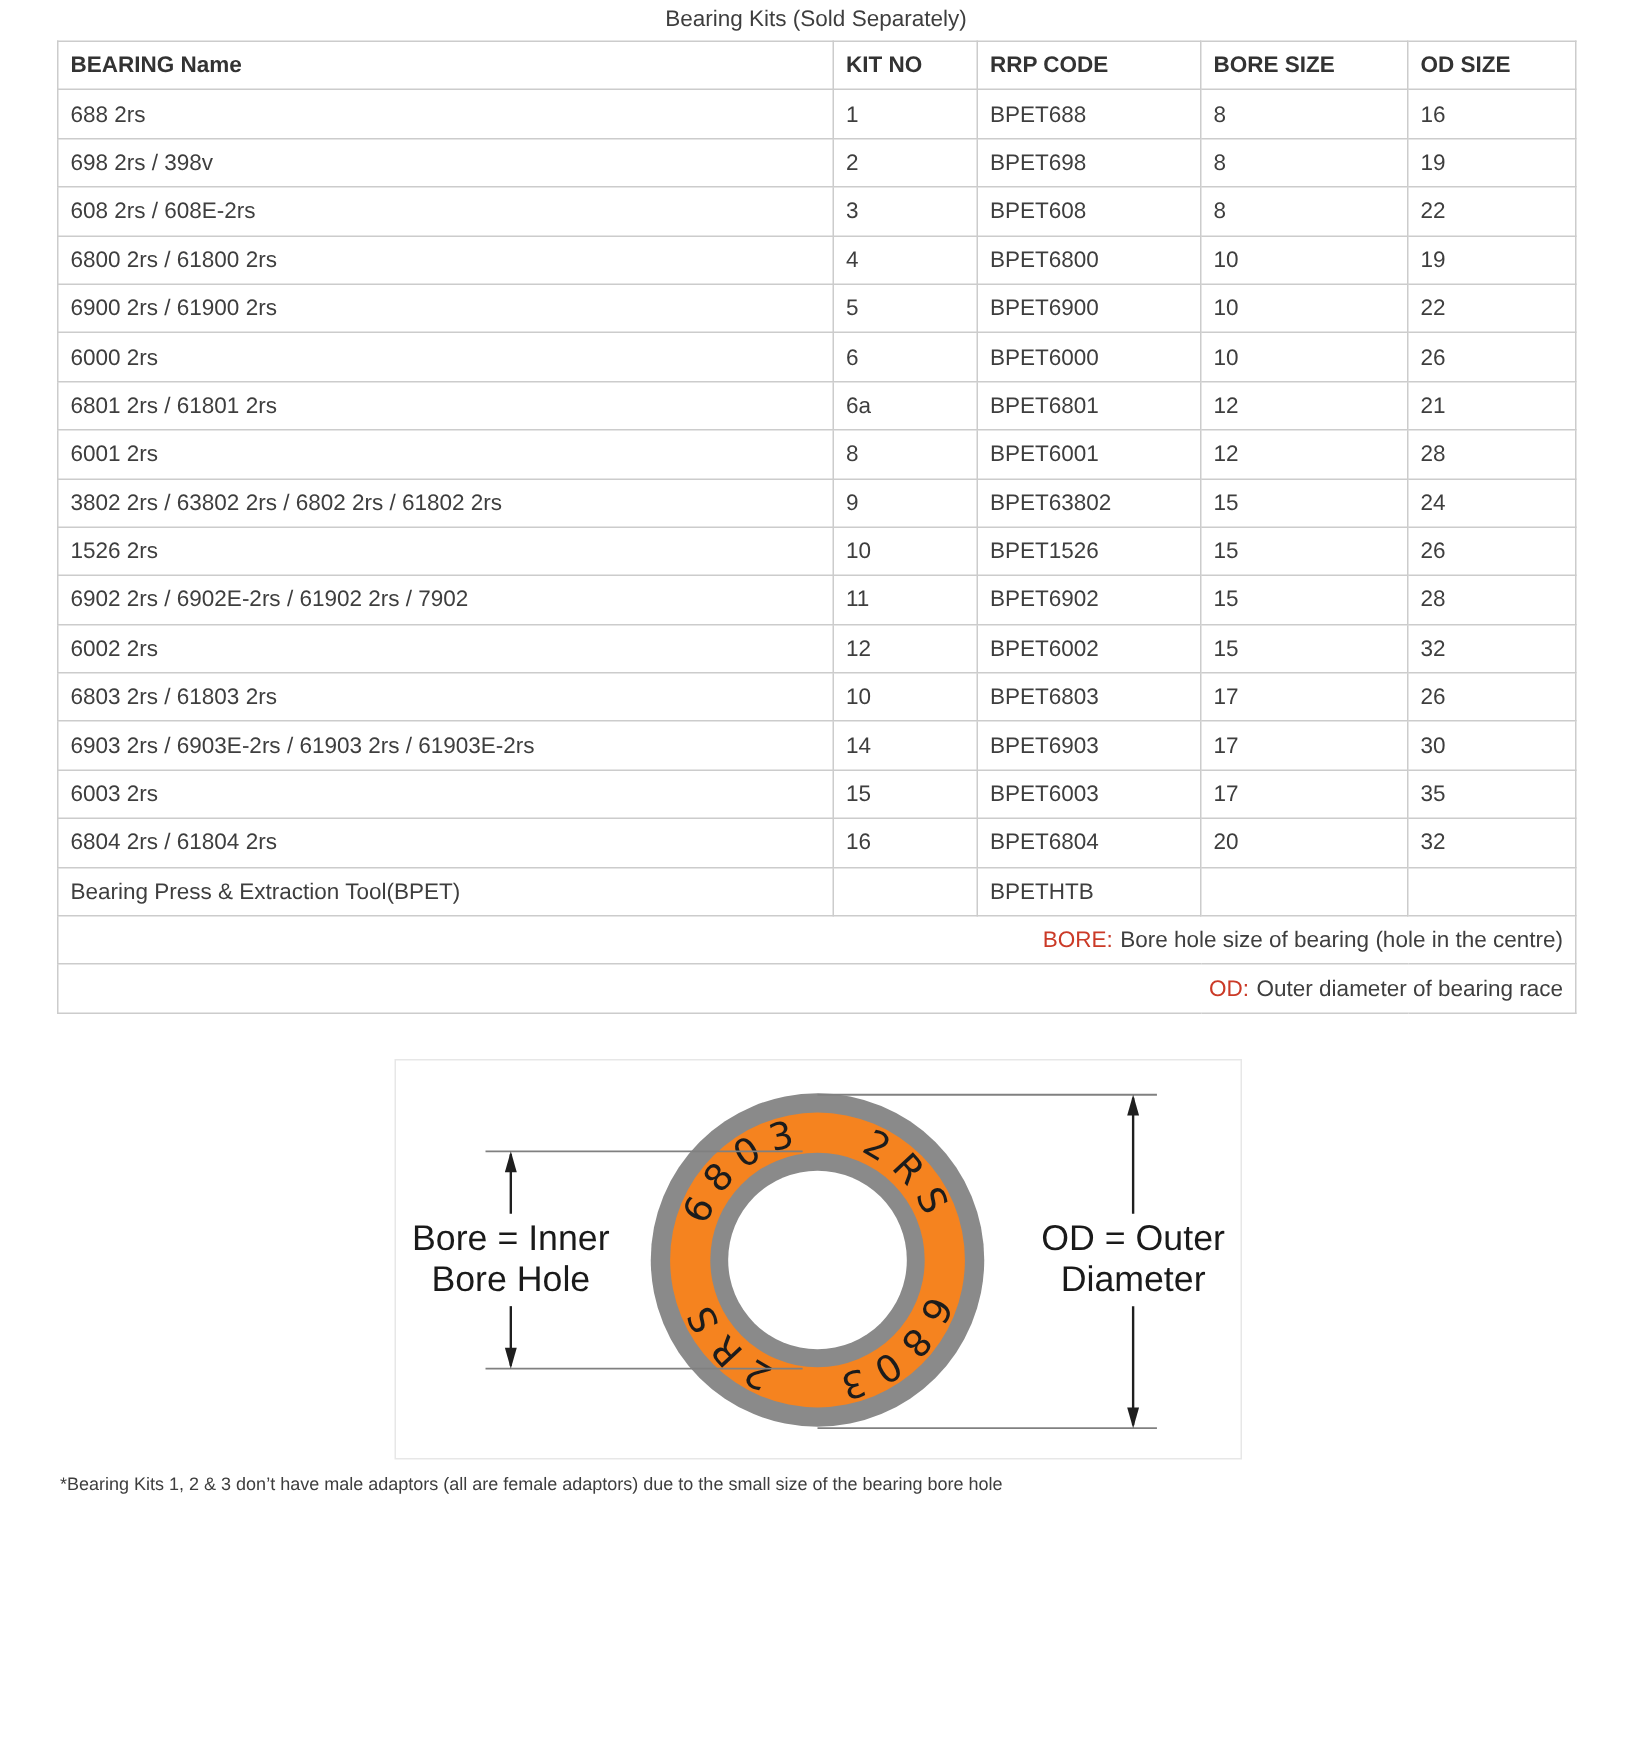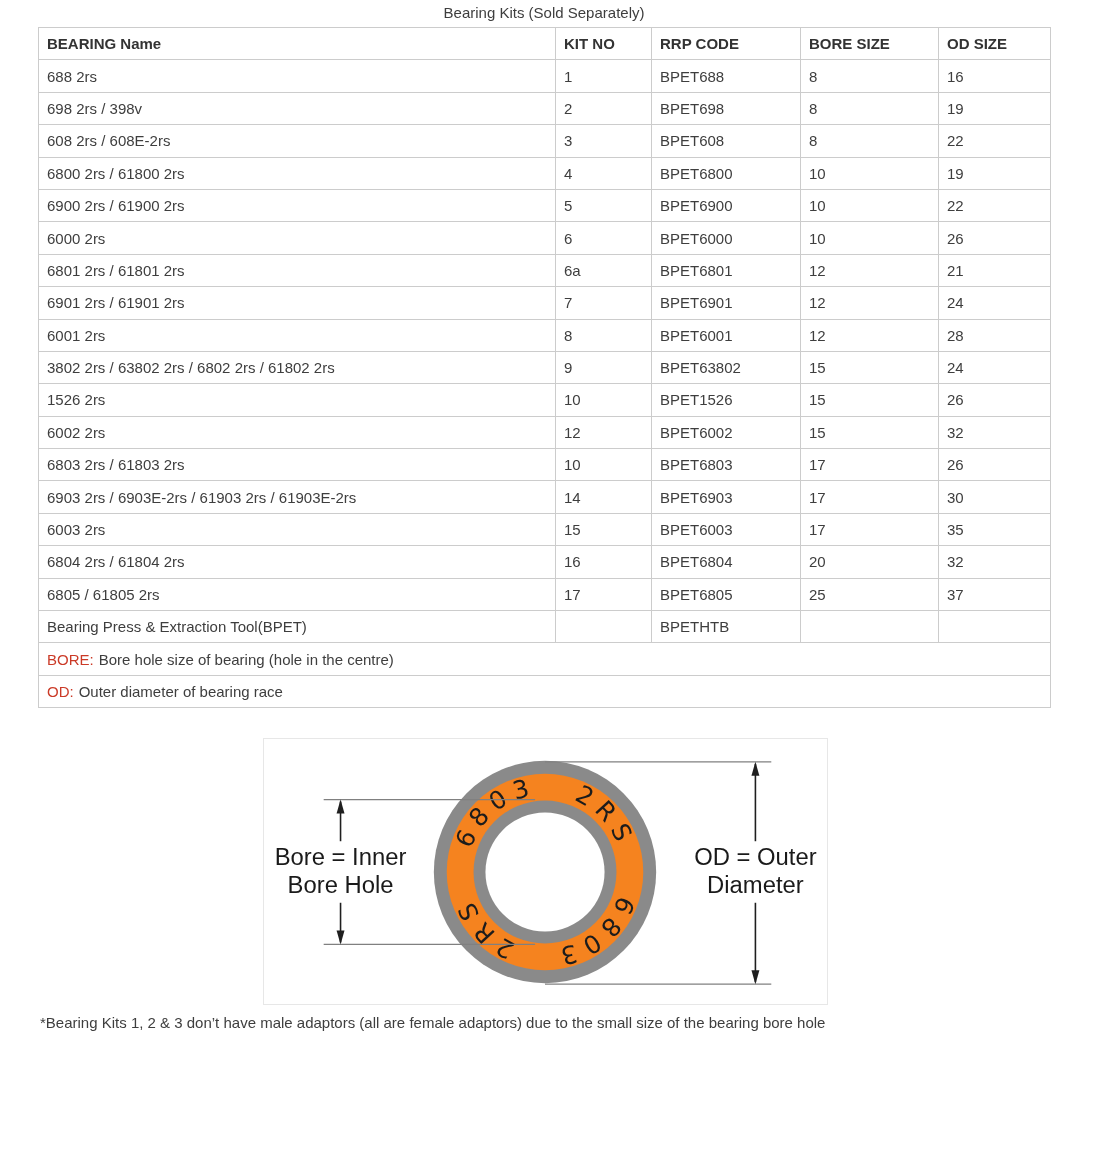--- a/index.html
+++ b/index.html
@@ -42,20 +42,21 @@
     vertical-align:middle;
     overflow:hidden;
     white-space:nowrap;
   }
   .bearing-table th{
     font-weight:bold;
     color:#333333;
   }
   .bearing-table td{color:var(--text-color);}
   .bearing-table tfoot td{
+    text-align:right;
   }
   .note-label{color:var(--accent-red,#cb3a27);}
   .note-text{margin-left:5px;}
   .diagram-box{
     width:565px;
     height:267px;
     margin:30px 0 0 263px;
     border:1px solid #e7e7e7;
     background:#ffffff;
   }
@@ -75,21 +76,21 @@
   .dim-line{stroke:#1f1f1f;stroke-width:1.6;}
   .dim-arrow{fill:#1f1f1f;}
   .dim-label{
     font-family:"Liberation Sans", sans-serif;
     font-size:24px;
     fill:#1a1a1a;
     text-anchor:middle;
   }
   .footnote{
     margin:9px 0 0 40px;
-    font-size:15px;
+    font-size:12px;
     color:var(--text-color);
   }
 </style>
 </head>
 <body>
 
 <div class="page">
 
   <div class="table-title">Bearing Kits (Sold Separately)</div>
 
@@ -154,46 +155,46 @@
       <td>26</td>
     </tr>
         <tr>
       <td>6801 2rs / 61801 2rs</td>
       <td>6a</td>
       <td>BPET6801</td>
       <td>12</td>
       <td>21</td>
     </tr>
         <tr>
-      <td>6901 2rs / 61901 2rs</td>
-      <td>7</td>
-      <td>BPET6901</td>
-      <td>12</td>
-      <td>24</td>
-    </tr>
-        <tr>
       <td>6001 2rs</td>
       <td>8</td>
       <td>BPET6001</td>
       <td>12</td>
       <td>28</td>
     </tr>
         <tr>
       <td>3802 2rs / 63802 2rs / 6802 2rs / 61802 2rs</td>
       <td>9</td>
       <td>BPET63802</td>
       <td>15</td>
       <td>24</td>
     </tr>
         <tr>
       <td>1526 2rs</td>
       <td>10</td>
       <td>BPET1526</td>
       <td>15</td>
       <td>26</td>
+    </tr>
+        <tr>
+      <td>6902 2rs / 6902E-2rs / 61902 2rs / 7902</td>
+      <td>11</td>
+      <td>BPET6902</td>
+      <td>15</td>
+      <td>28</td>
     </tr>
         <tr>
       <td>6002 2rs</td>
       <td>12</td>
       <td>BPET6002</td>
       <td>15</td>
       <td>32</td>
     </tr>
         <tr>
       <td>6803 2rs / 61803 2rs</td>
@@ -215,27 +216,20 @@
       <td>BPET6003</td>
       <td>17</td>
       <td>35</td>
     </tr>
         <tr>
       <td>6804 2rs / 61804 2rs</td>
       <td>16</td>
       <td>BPET6804</td>
       <td>20</td>
       <td>32</td>
-    </tr>
-        <tr>
-      <td>6805 / 61805 2rs</td>
-      <td>17</td>
-      <td>BPET6805</td>
-      <td>25</td>
-      <td>37</td>
     </tr>
         <tr>
       <td>Bearing Press &amp; Extraction Tool(BPET)</td>
       <td></td>
       <td>BPETHTB</td>
       <td></td>
       <td></td>
     </tr>
       </tbody>
     <tfoot>

